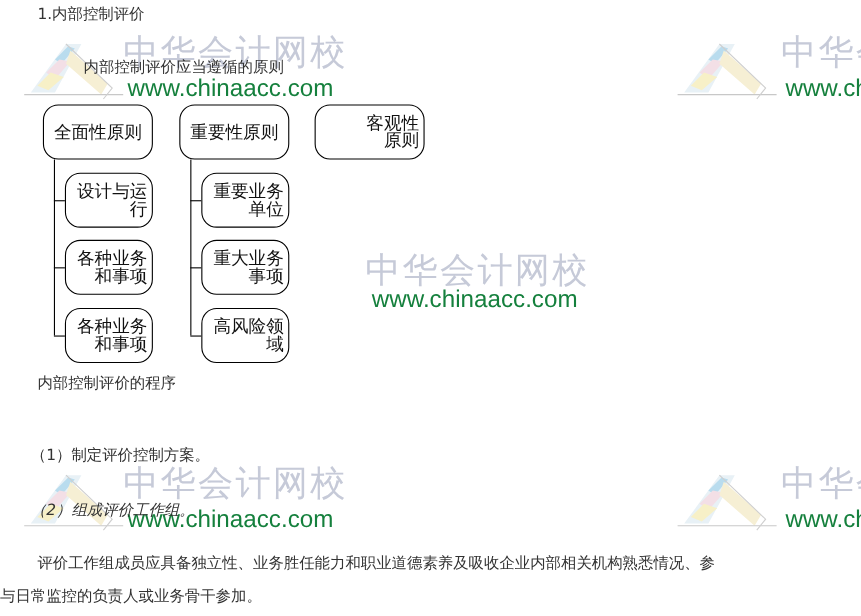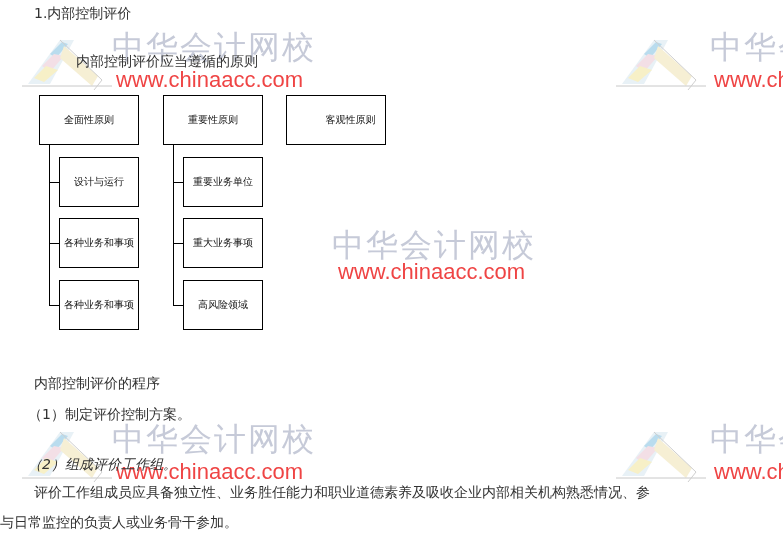--- a/index.html
+++ b/index.html
@@ -5,32 +5,32 @@
     html, body { margin: 0; padding: 0; background: #ffffff; }
     body {
       width: 783px; height: 560px; position: relative; overflow: hidden;
       font-family: "DejaVu Sans", "Liberation Sans", sans-serif;
       color: #333333;
     }
     .txt { position: absolute; font-size: 14px; line-height: 20px; white-space: nowrap; }
     .para { position: absolute; font-size: 14px; line-height: 30px; }
     .box {
       position: absolute; box-sizing: border-box;
-      border: 1.3px solid #000; border-radius: 0; background: #fff;
+      border: 1.3px solid #000; border-radius: 14px; background: #fff;
       display: flex; align-items: center; justify-content: center; text-align: right;
-      font-size: 10px; line-height: 16px; color: #111; padding: 0 4px;
+      font-size: 16px; line-height: 16px; color: #111; padding: 0 4px;
       font-family: "DejaVu Sans", sans-serif;
     }
     .vline { position: absolute; width: 0; border-left: 1.3px solid #000; }
     .hline { position: absolute; height: 0; border-top: 1.3px solid #000; }
 
     
     .wm { position: absolute; pointer-events: none; z-index: 0; }
     .wm-cn { position: absolute; font-size: 32px; color: #c6cad8; letter-spacing: 2px; white-space: nowrap; line-height: 34px; }
-    .wm-url { position: absolute; font-size: 22px; color: #ef4444; white-space: nowrap; line-height: 24px; font-family: "Liberation Sans", sans-serif; }
+    .wm-url { position: absolute; font-size: 22px; color: #15803d; white-space: nowrap; line-height: 24px; font-family: "Liberation Sans", sans-serif; }
     .content { position: relative; z-index: 1; }
   </style>
 </head>
 <body>
 
 <div class="wm" style="left:20px;top:28px;width:320px;height:70px;">
   <svg width="100" height="62" style="position:absolute;left:0;top:4px;" viewBox="0 0 100 62">
     <polygon points="8,52 40,8 54,8 30,52" fill="#e8f1f6"></polygon>
     <polygon points="30,22 42,10 48,12 36,26" fill="#b9dcee"></polygon>
     <polygon points="22,34 34,22 44,24 30,40" fill="#f3dfe6"></polygon>
@@ -110,18 +110,18 @@
     <div class="hline" style="left:173px;top:182px;width:10px;"></div>
     <div class="hline" style="left:173px;top:243px;width:10px;"></div>
     <div class="hline" style="left:173px;top:305px;width:10px;"></div>
     <div class="box" style="left:183px;top:157px;width:80px;height:50px;">重要业务单位</div>
     <div class="box" style="left:183px;top:218px;width:80px;height:50px;">重大业务事项</div>
     <div class="box" style="left:183px;top:280px;width:80px;height:50px;">高风险领域</div>
 
     <div class="box" style="left:286px;top:95px;width:100px;height:50px;padding-left:33px;">客观性原则</div>
   </div>
 
-  <div class="txt" style="left:34px;top:373px;">内部控制评价的程序</div>
+  <div class="txt" style="left:34px;top:339px;">内部控制评价的程序</div>
   <div class="txt" style="left:28px;top:404px;text-align:right;">（1）制定评价控制方案。</div>
   <div class="txt" style="left:28px;top:454px;font-style:italic;">（2）组成评价工作组。</div>
 
-  <div class="para" style="left:0px;top:477px;width:654px;text-indent:34px;">评价工作组成员应具备独立性、业务胜任能力和职业道德素养及吸收企业内部相关机构熟悉情况、参与日常监控的负责人或业务骨干参加。</div>
+  <div class="para" style="left:0px;top:497px;width:654px;text-indent:34px;">评价工作组成员应具备独立性、业务胜任能力和职业道德素养及吸收企业内部相关机构熟悉情况、参与日常监控的负责人或业务骨干参加。</div>
 </div>
 
 </body></html>

